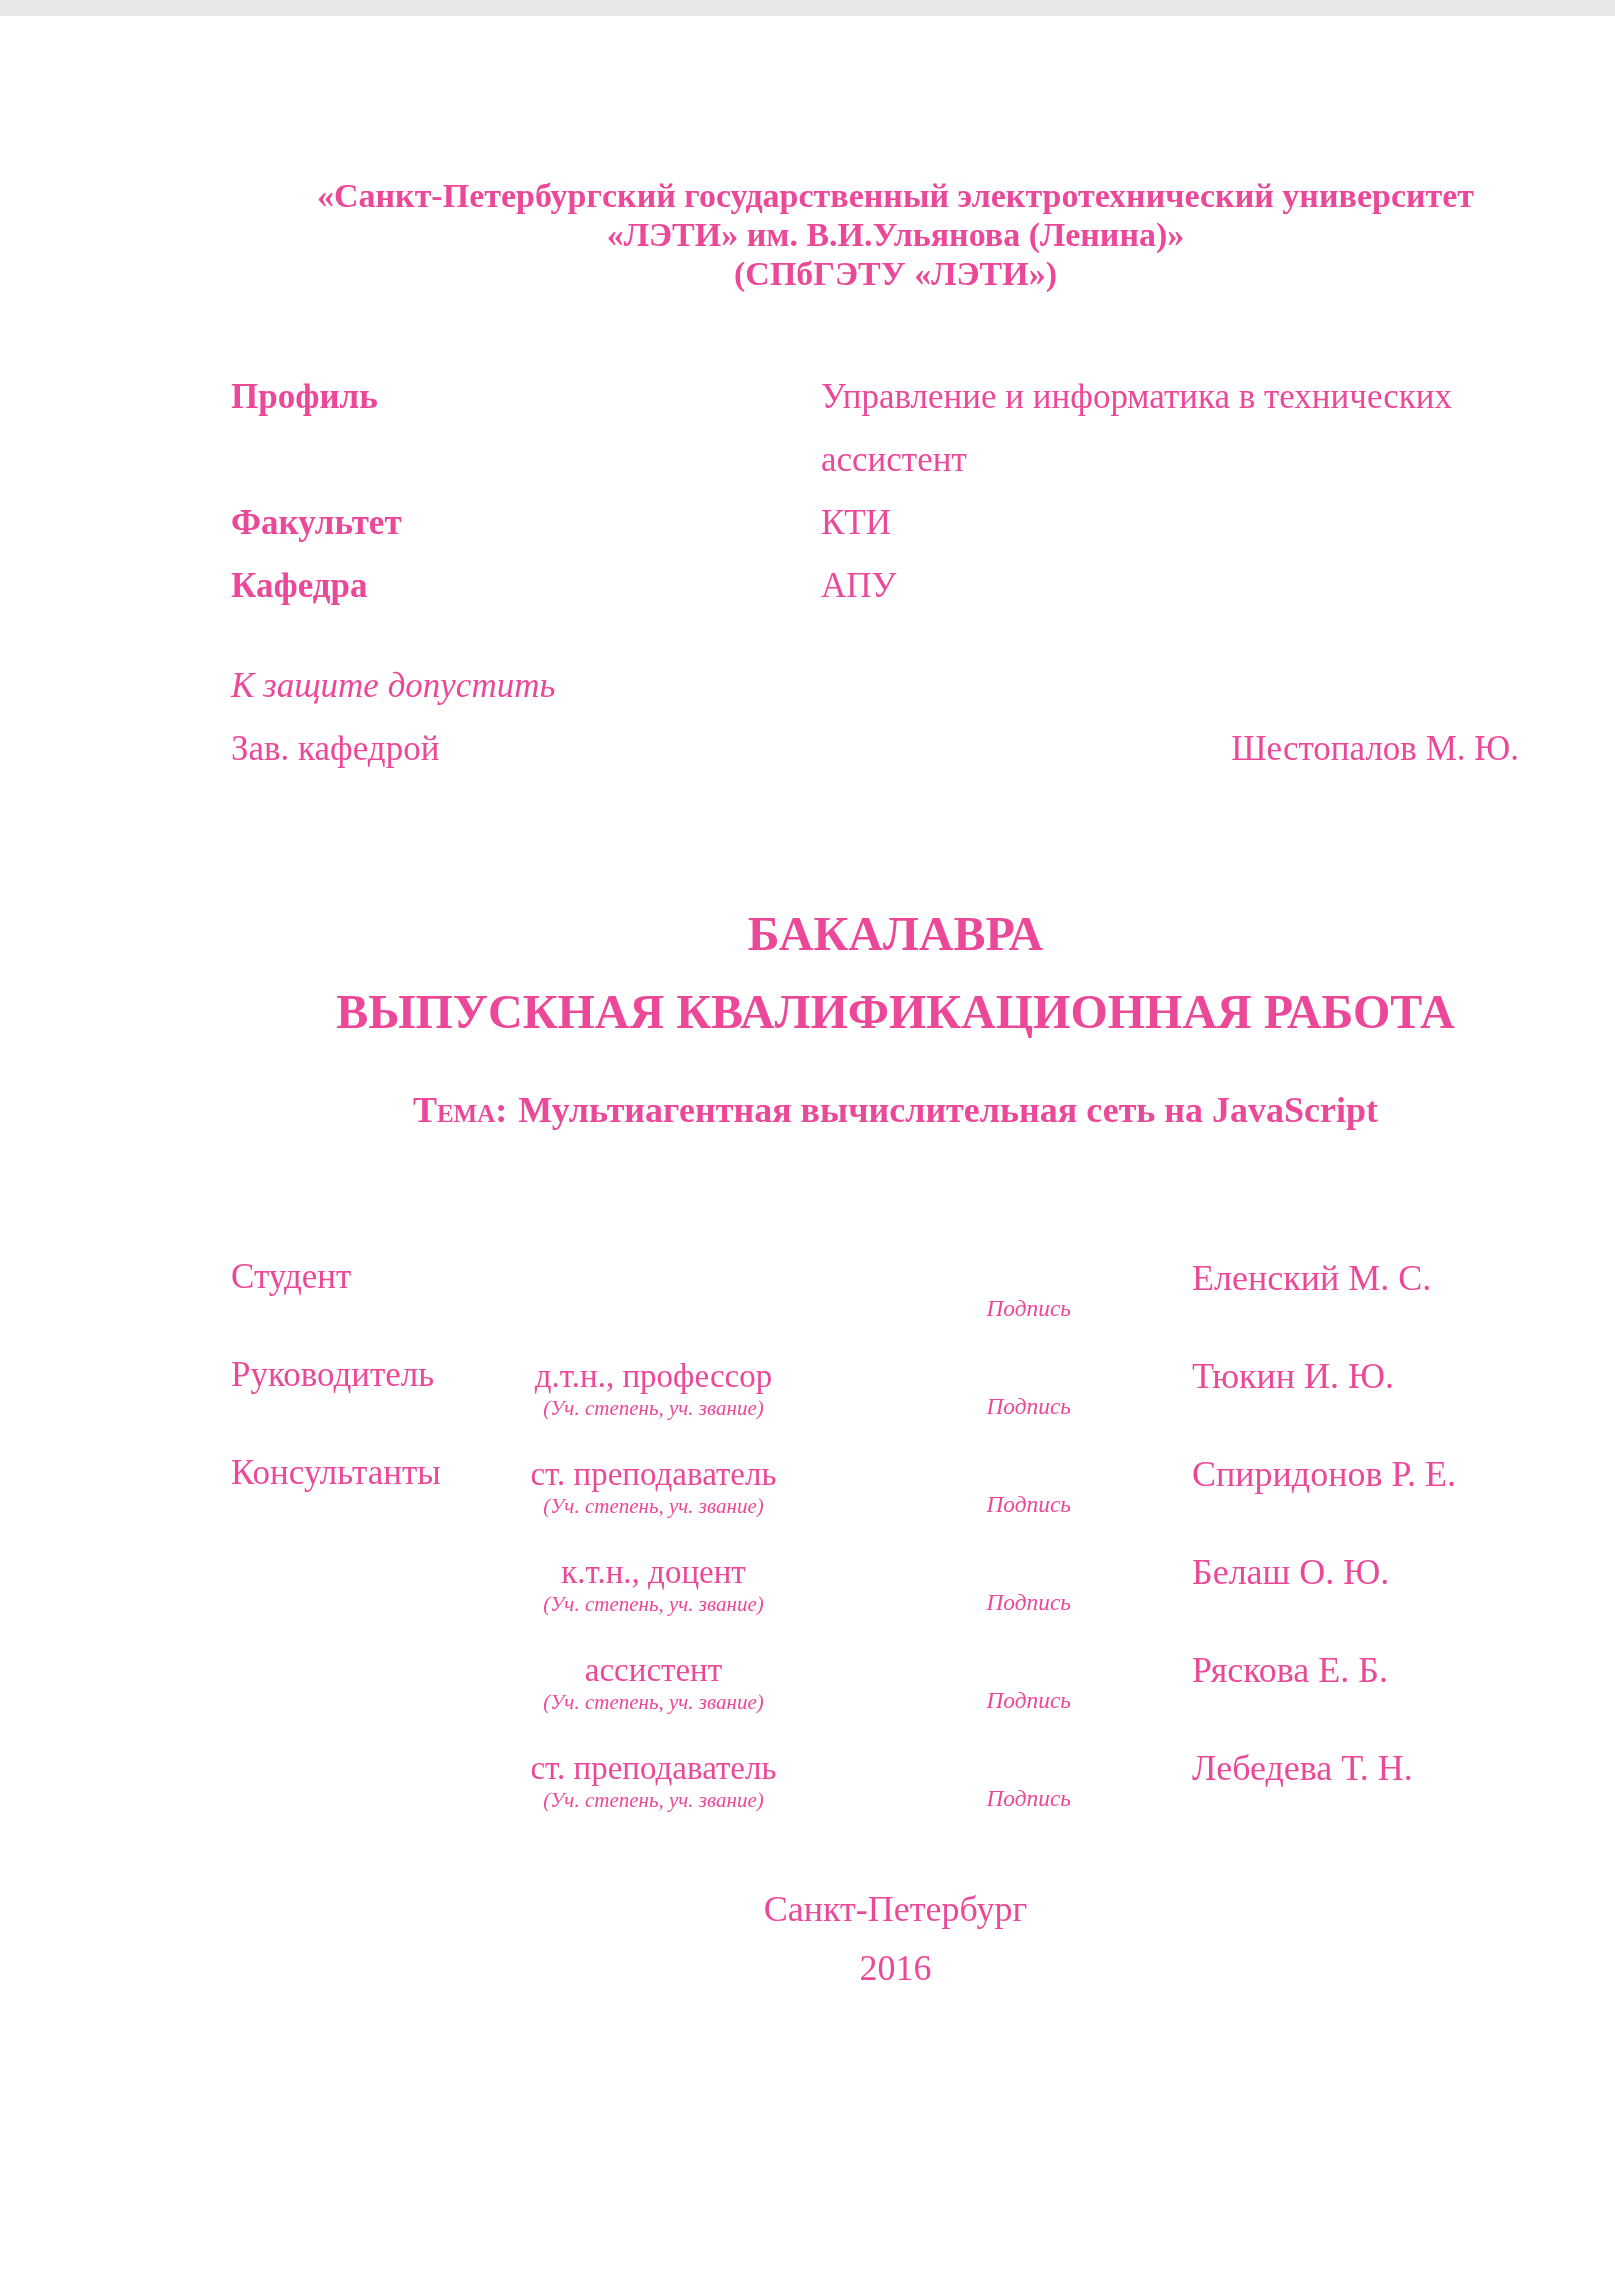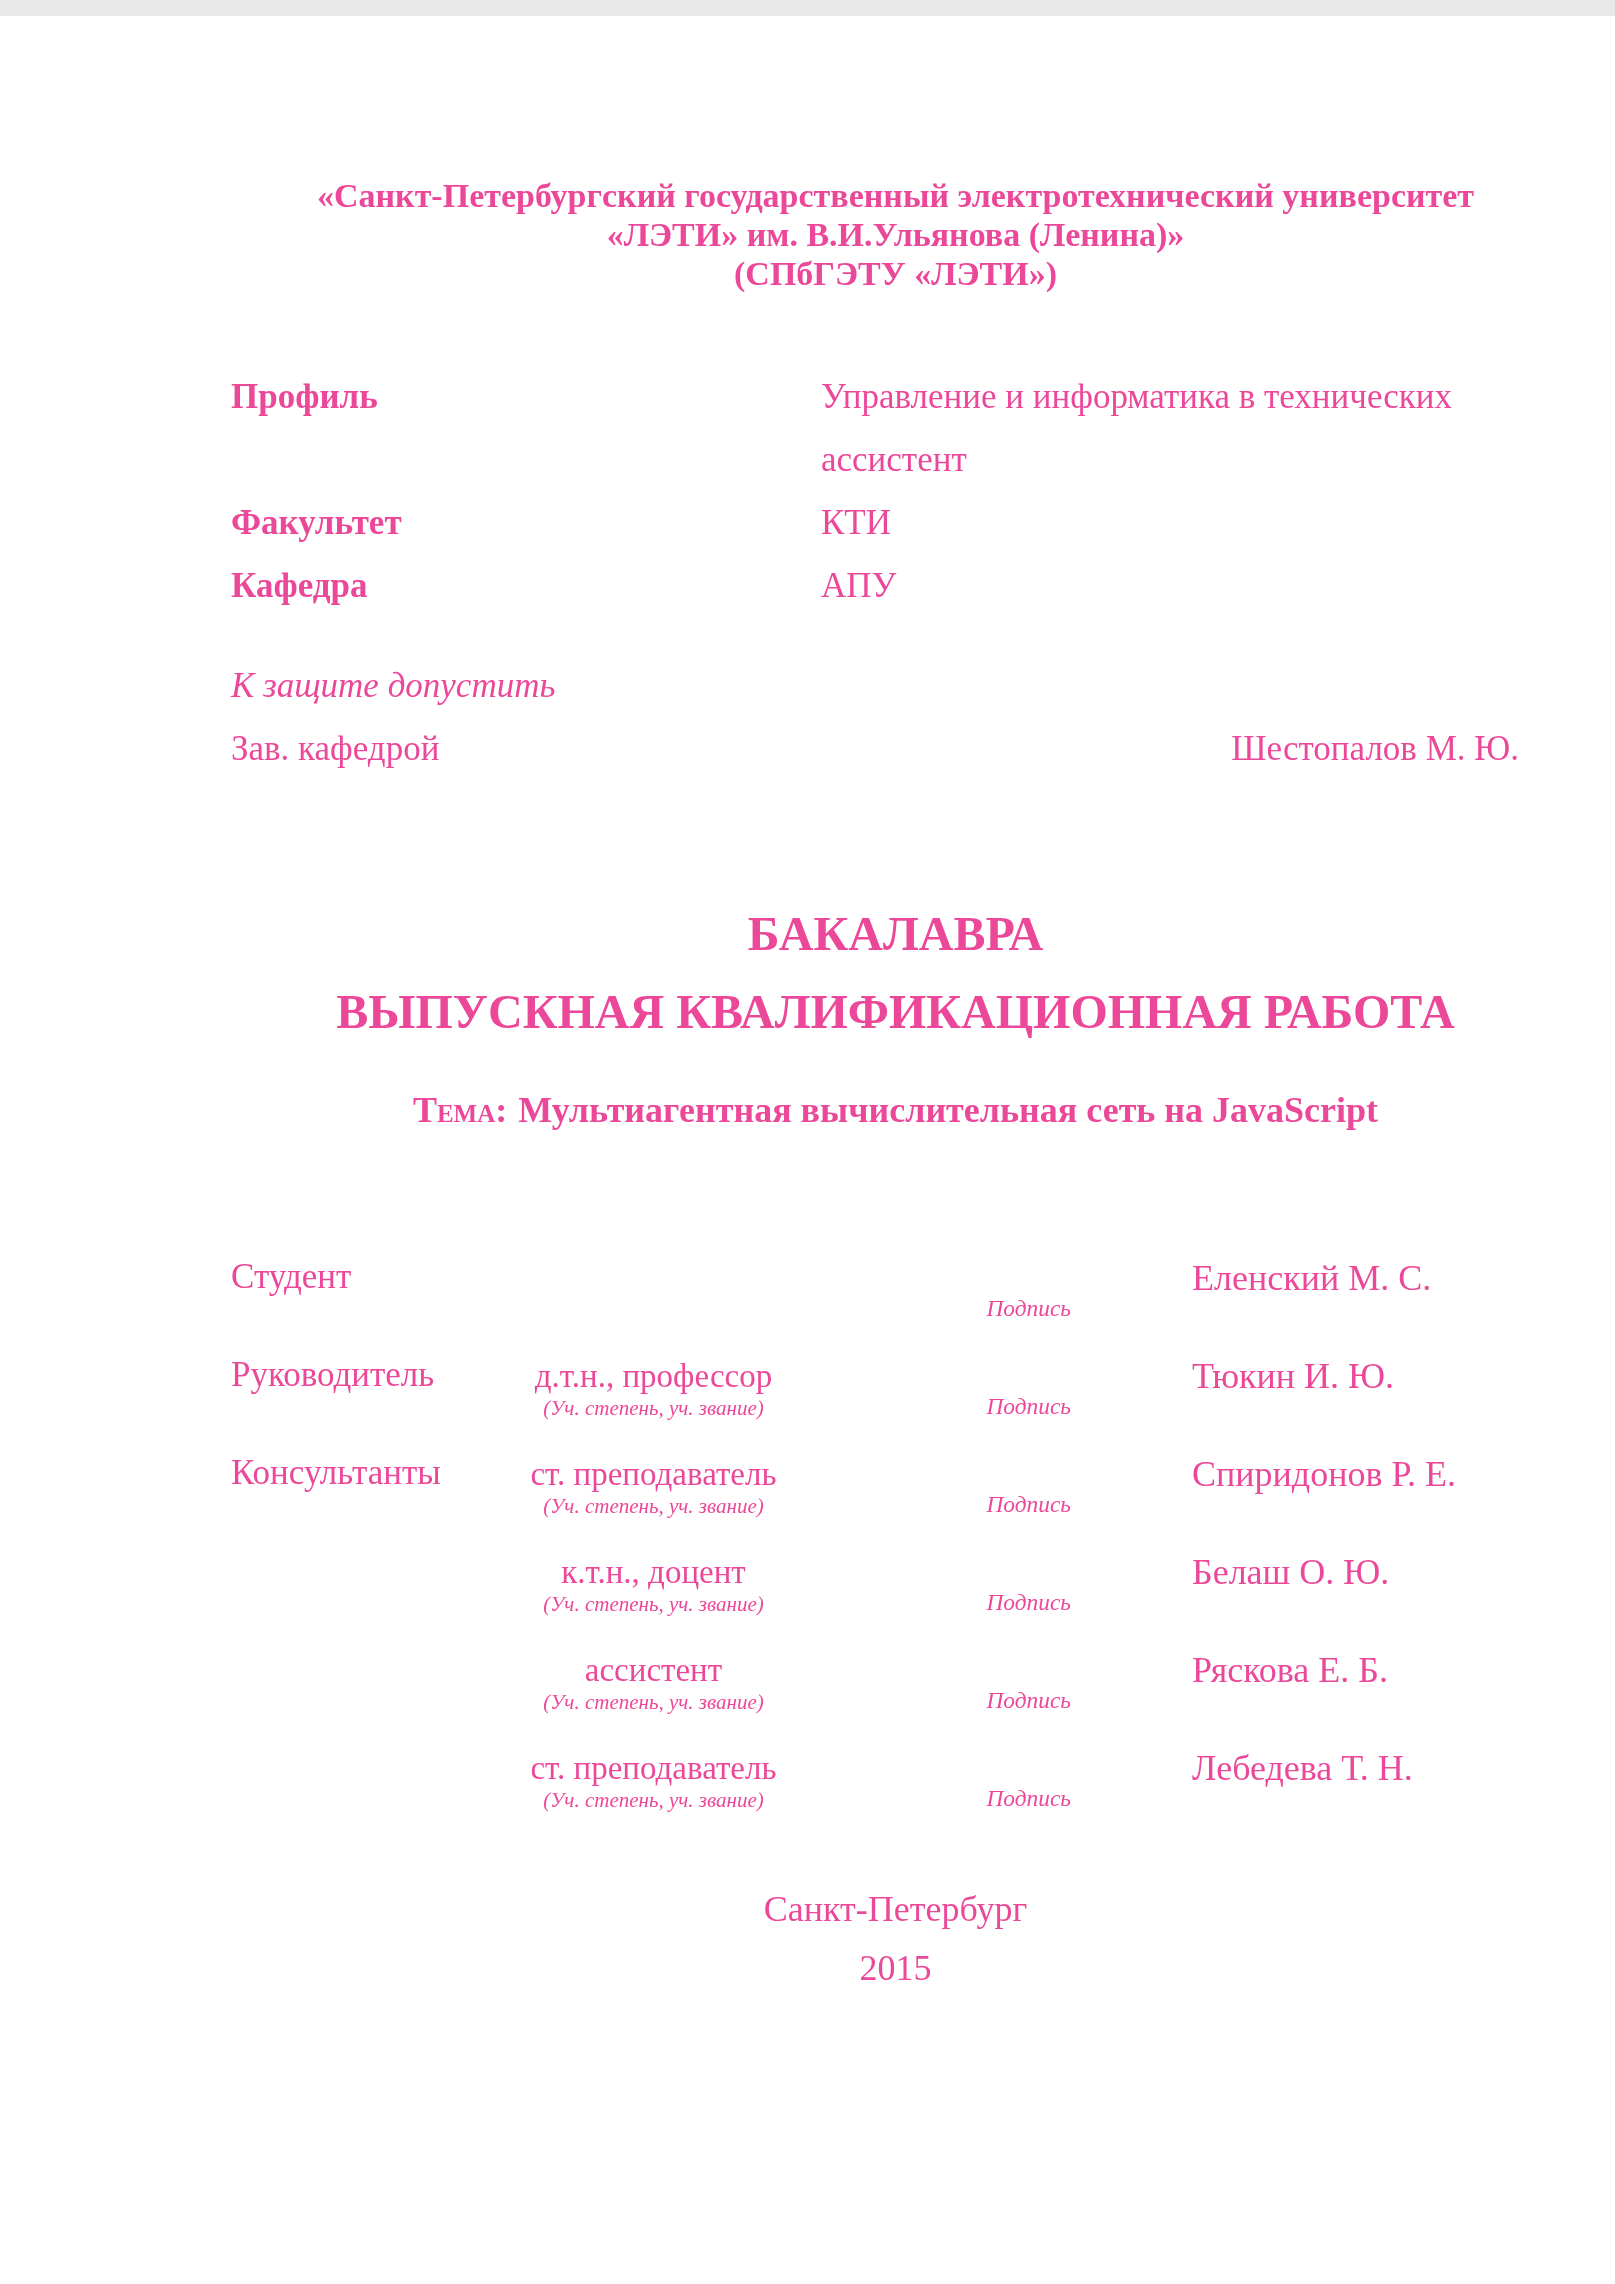--- a/index.html
+++ b/index.html
@@ -151,17 +151,17 @@
       <div class="sr-degree">ст. преподаватель</div>
       <div class="sr-caption">(Уч. степень, уч. звание)</div>
       <div class="sr-sign">Подпись</div>
       <div class="sr-name">Лебедева Т. Н.</div>
     </div>
 
   </div>
 
   <div class="footer">
     <div>Санкт-Петербург</div>
-    <div>2015</div>
+    <div>2016</div>
   </div>
 
 </div>
 
 
 </body></html>

